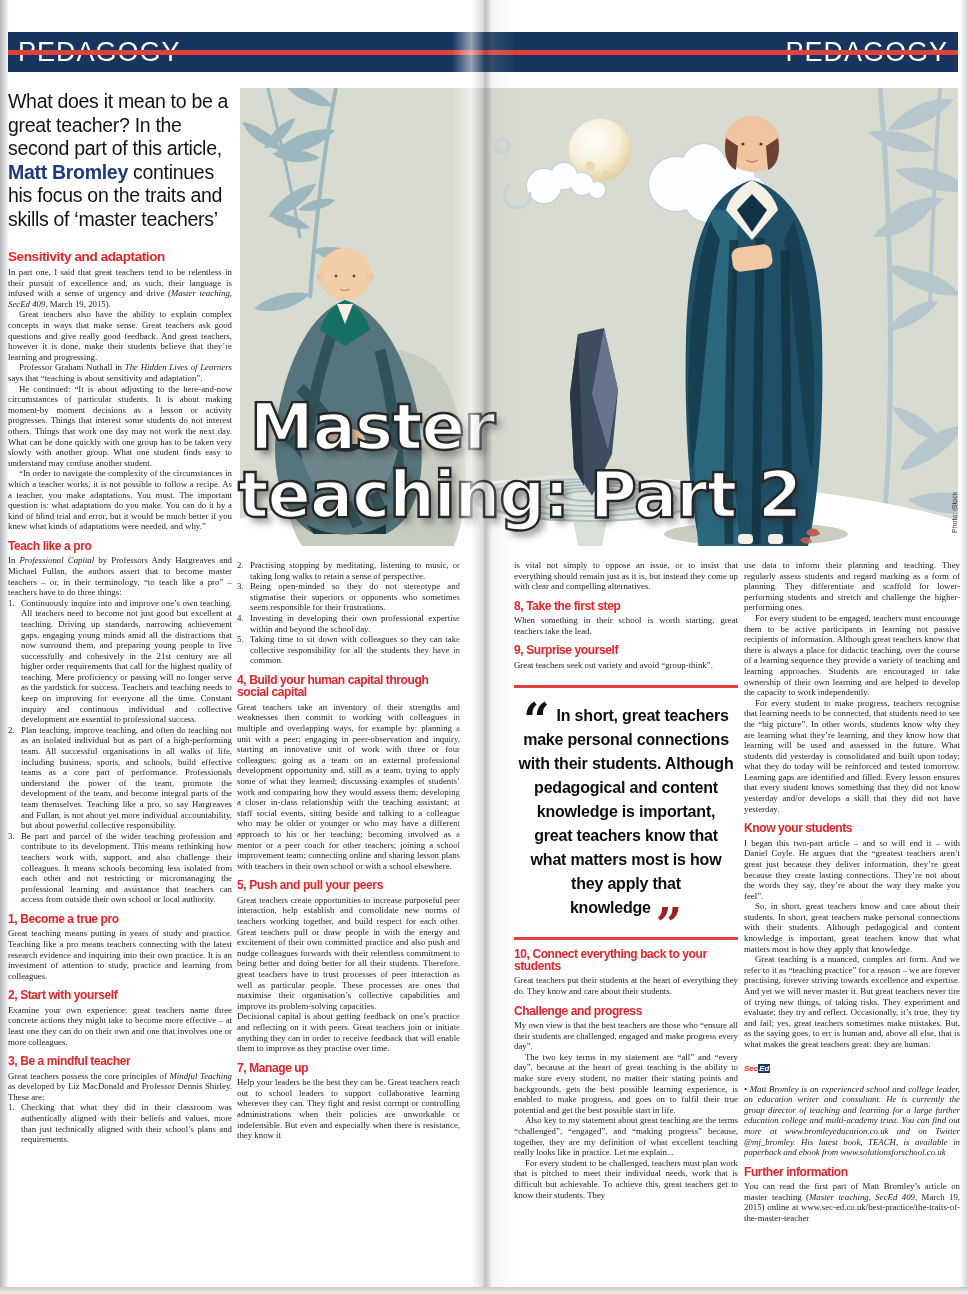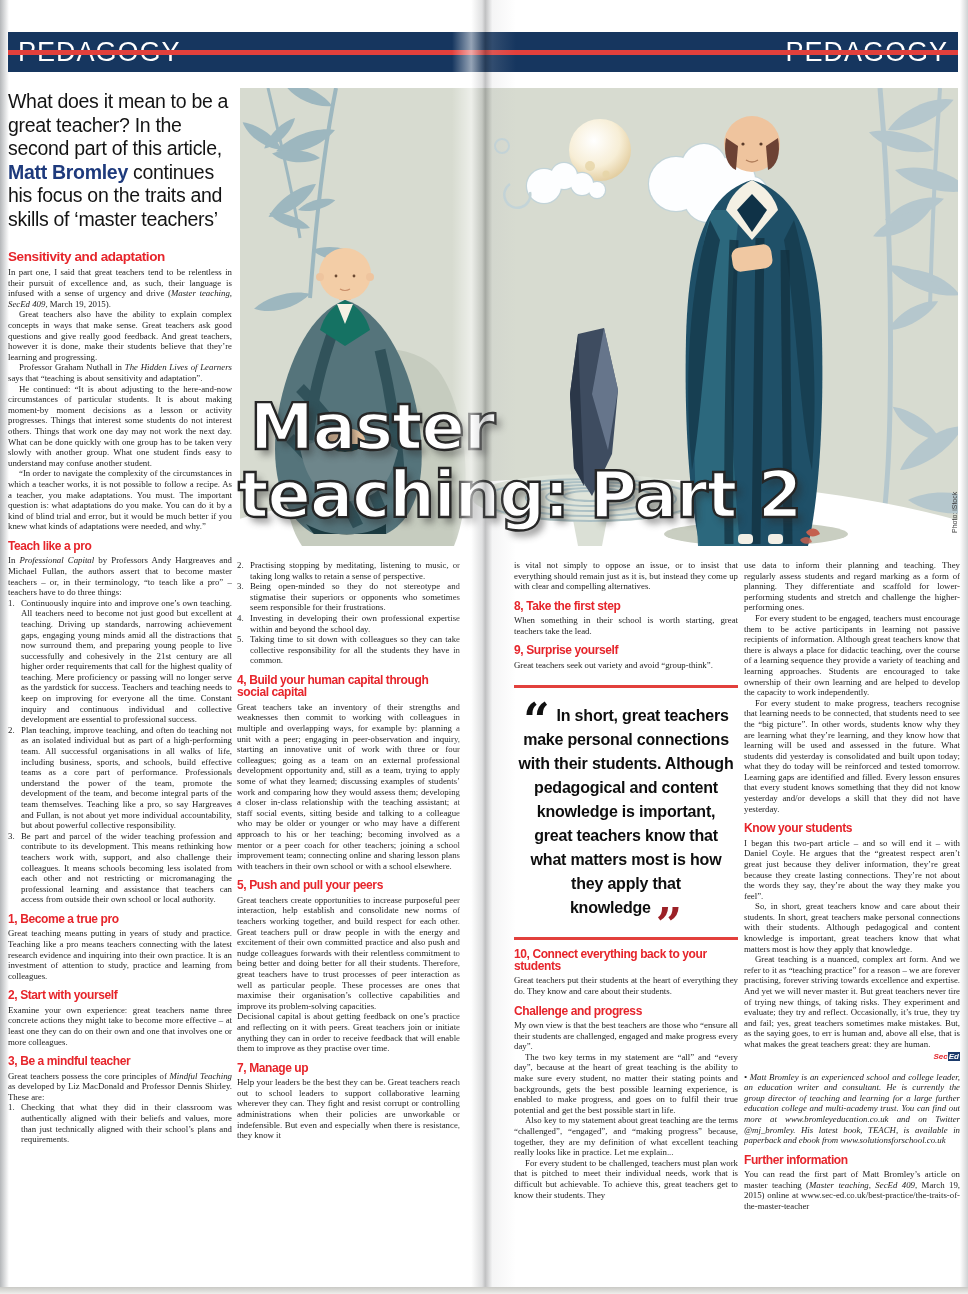--- a/index.html
+++ b/index.html
@@ -53,21 +53,21 @@
   .num-item{display:flex;font-size:8.8px;line-height:10.6px;color:#1c1c1c;}
   .num{width:13px;flex:none;}
   .num-txt{flex:1;text-align:justify;}
   .pullquote{margin:14px 0 0;}
   .pq-rule{height:3px;background:#e2403c;}
   .pq-body{font-family:"Liberation Sans",sans-serif;font-weight:700;font-size:16px;line-height:24px;
            text-align:center;padding:16px 2px 12px;color:#0e0e0e;letter-spacing:-.2px;}
   .pq-open,.pq-close{font-family:"DejaVu Serif",serif;font-size:46px;line-height:0;}
   .pq-open{color:#111;vertical-align:-15px;margin-right:7px;}
   .pq-close{color:#9c2127;vertical-align:-28px;margin-left:5px;}
-  .seced{text-align:right;margin:2px 0 10px;font-family:"Liberation Sans",sans-serif;
+  .seced{text-align:left;margin:14px 0 10px;font-family:"Liberation Sans",sans-serif;
          font-size:8px;font-weight:700;line-height:10px;}
   .seced-sec{color:#e2242b;font-style:italic;}
   .seced-ed{background:#1b3a6b;color:#fff;padding:0 1px;font-style:italic;}
   .bio{font-size:8.8px;line-height:10.6px;text-align:justify;margin:0 0 4px;color:#1c1c1c;font-style:italic;}
 </style>
 </head>
 <body>
 
 <div class="page">
 
@@ -320,21 +320,21 @@
       <p class="body-p">My own view is that the best teachers are those who “ensure all their students are challenged, engaged and make progress every day”.</p>
       <p class="body-p ind">The two key terms in my statement are “all” and “every day”, because at the heart of great teaching is the ability to make sure every student, no matter their stating points and backgrounds, gets the best possible learning experience, is enabled to make progress, and goes on to fulfil their true potential and get the best possible start in life.</p>
       <p class="body-p ind">Also key to my statement about great teaching are the terms “challenged”, “engaged”, and “making progress” because, together, they are my definition of what excellent teaching really looks like in practice. Let me explain...</p>
       <p class="body-p ind">For every student to be challenged, teachers must plan work that is pitched to meet their individual needs, work that is difficult but achievable. To achieve this, great teachers get to know their students. They</p>
     </div>
   <div class="col col4">
       <p class="body-p">use data to inform their planning and teaching. They regularly assess students and regard marking as a form of planning. They differentiate and scaffold for lower-performing students and stretch and challenge the higher-performing ones.</p>
       <p class="body-p ind">For every student to be engaged, teachers must encourage them to be active participants in learning not passive recipients of information. Although great teachers know that there is always a place for didactic teaching, over the course of a learning sequence they provide a variety of teaching and learning approaches. Students are encouraged to take ownership of their own learning and are helped to develop the capacity to work independently.</p>
       <p class="body-p ind">For every student to make progress, teachers recognise that learning needs to be connected, that students need to see the “big picture”. In other words, students know why they are learning what they’re learning, and they know how that learning will be used and assessed in the future. What students did yesterday is consolidated and built upon today; what they do today will be reinforced and tested tomorrow. Learning gaps are identified and filled. Every lesson ensures that every student knows something that they did not know yesterday and/or develops a skill that they did not have yesterday.</p>
       <h3 class="sec-h">Know your students</h3>
-      <p class="body-p">I began this two-part article – and so will end it – with Daniel Coyle. He argues that the “greatest respect aren’t great just because they deliver information, they’re great because they create lasting connections. They’re not about the words they say, they’re about the way they make you feel”.</p>
+      <p class="body-p">I began this two-part article – and so will end it – with Daniel Coyle. He argues that the “greatest teachers aren’t great just because they deliver information, they’re great because they create lasting connections. They’re not about the words they say, they’re about the way they make you feel”.</p>
       <p class="body-p ind">So, in short, great teachers know and care about their students. In short, great teachers make personal connections with their students. Although pedagogical and content knowledge is important, great teachers know that what matters most is how they apply that knowledge.</p>
       <p class="body-p ind">Great teaching is a nuanced, complex art form. And we refer to it as “teaching practice” for a reason – we are forever practising, forever striving towards excellence and expertise. And yet we will never master it. But great teachers never tire of trying new things, of taking risks. They experiment and evaluate; they try and reflect. Occasionally, it’s true, they try and fail; yes, great teachers sometimes make mistakes. But, as the saying goes, to err is human and, above all else, that is what makes the great teachers great: they are human.</p>
       <div class="seced"><span class="seced-sec">Sec</span><span class="seced-ed">Ed</span></div>
       <p class="bio">• Matt Bromley is an experienced school and college leader, an education writer and consultant. He is currently the group director of teaching and learning for a large further education college and multi-academy trust. You can find out more at www.bromleyeducation.co.uk and on Twitter @mj_bromley. His latest book, TEACH, is available in paperback and ebook from www.solutionsforschool.co.uk</p>
       <h3 class="sec-h">Further information</h3>
       <p class="body-p">You can read the first part of Matt Bromley’s article on master teaching (<i>Master teaching</i>, <i>SecEd 409</i>, March 19, 2015) online at www.sec-ed.co.uk/best-practice/the-traits-of-the-master-teacher</p>
     </div>
 
   <div class="fold"></div>
   <div class="edge-l"></div>

